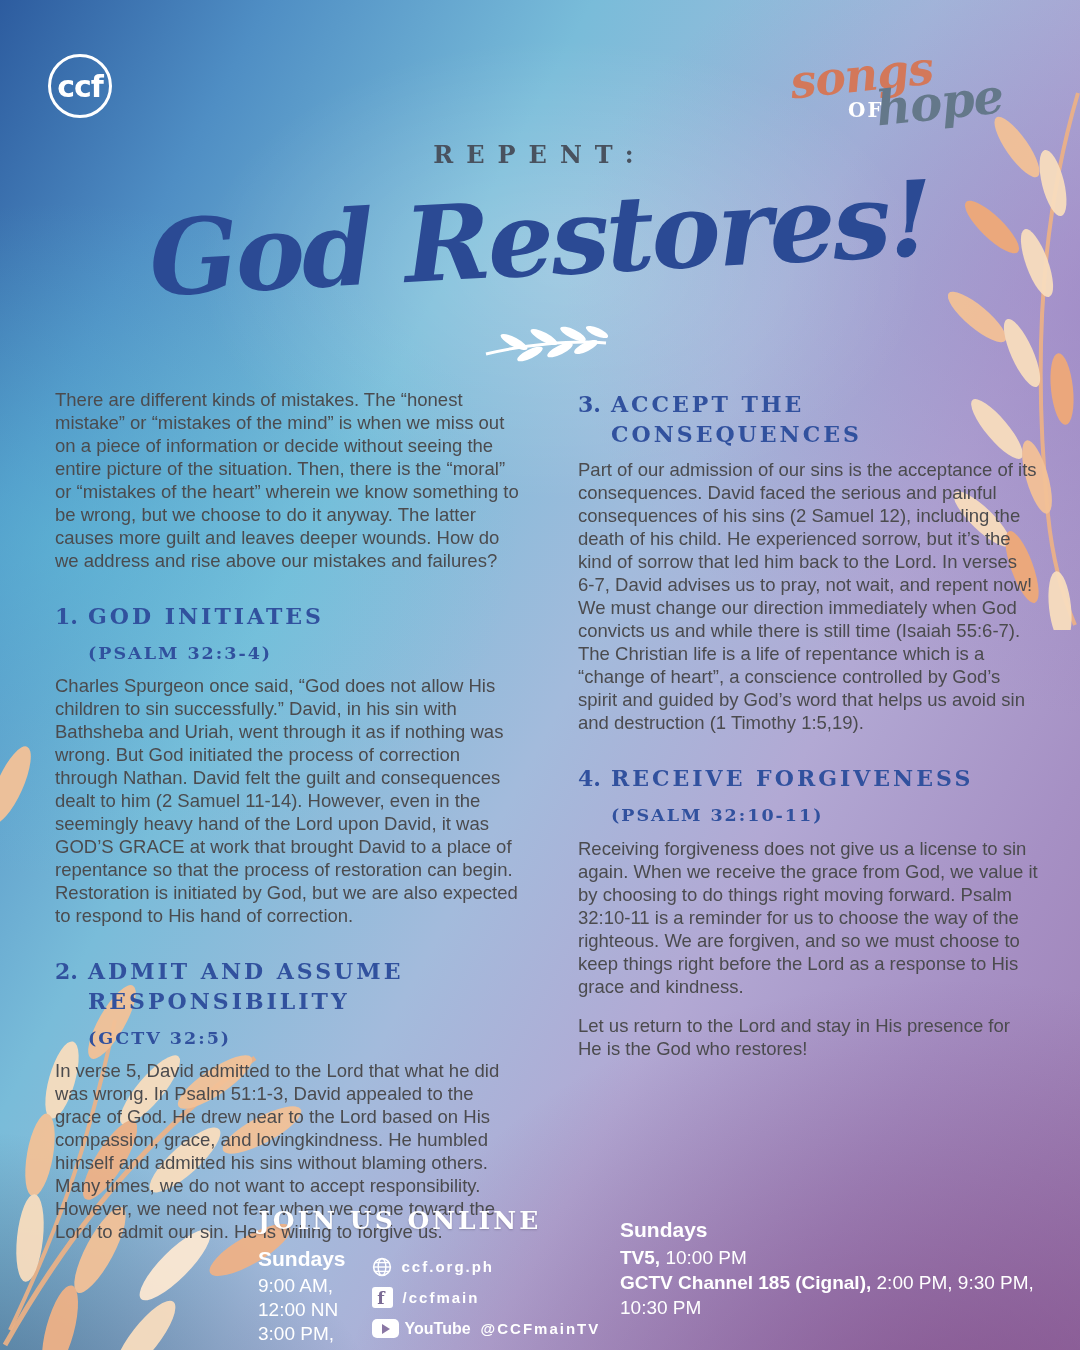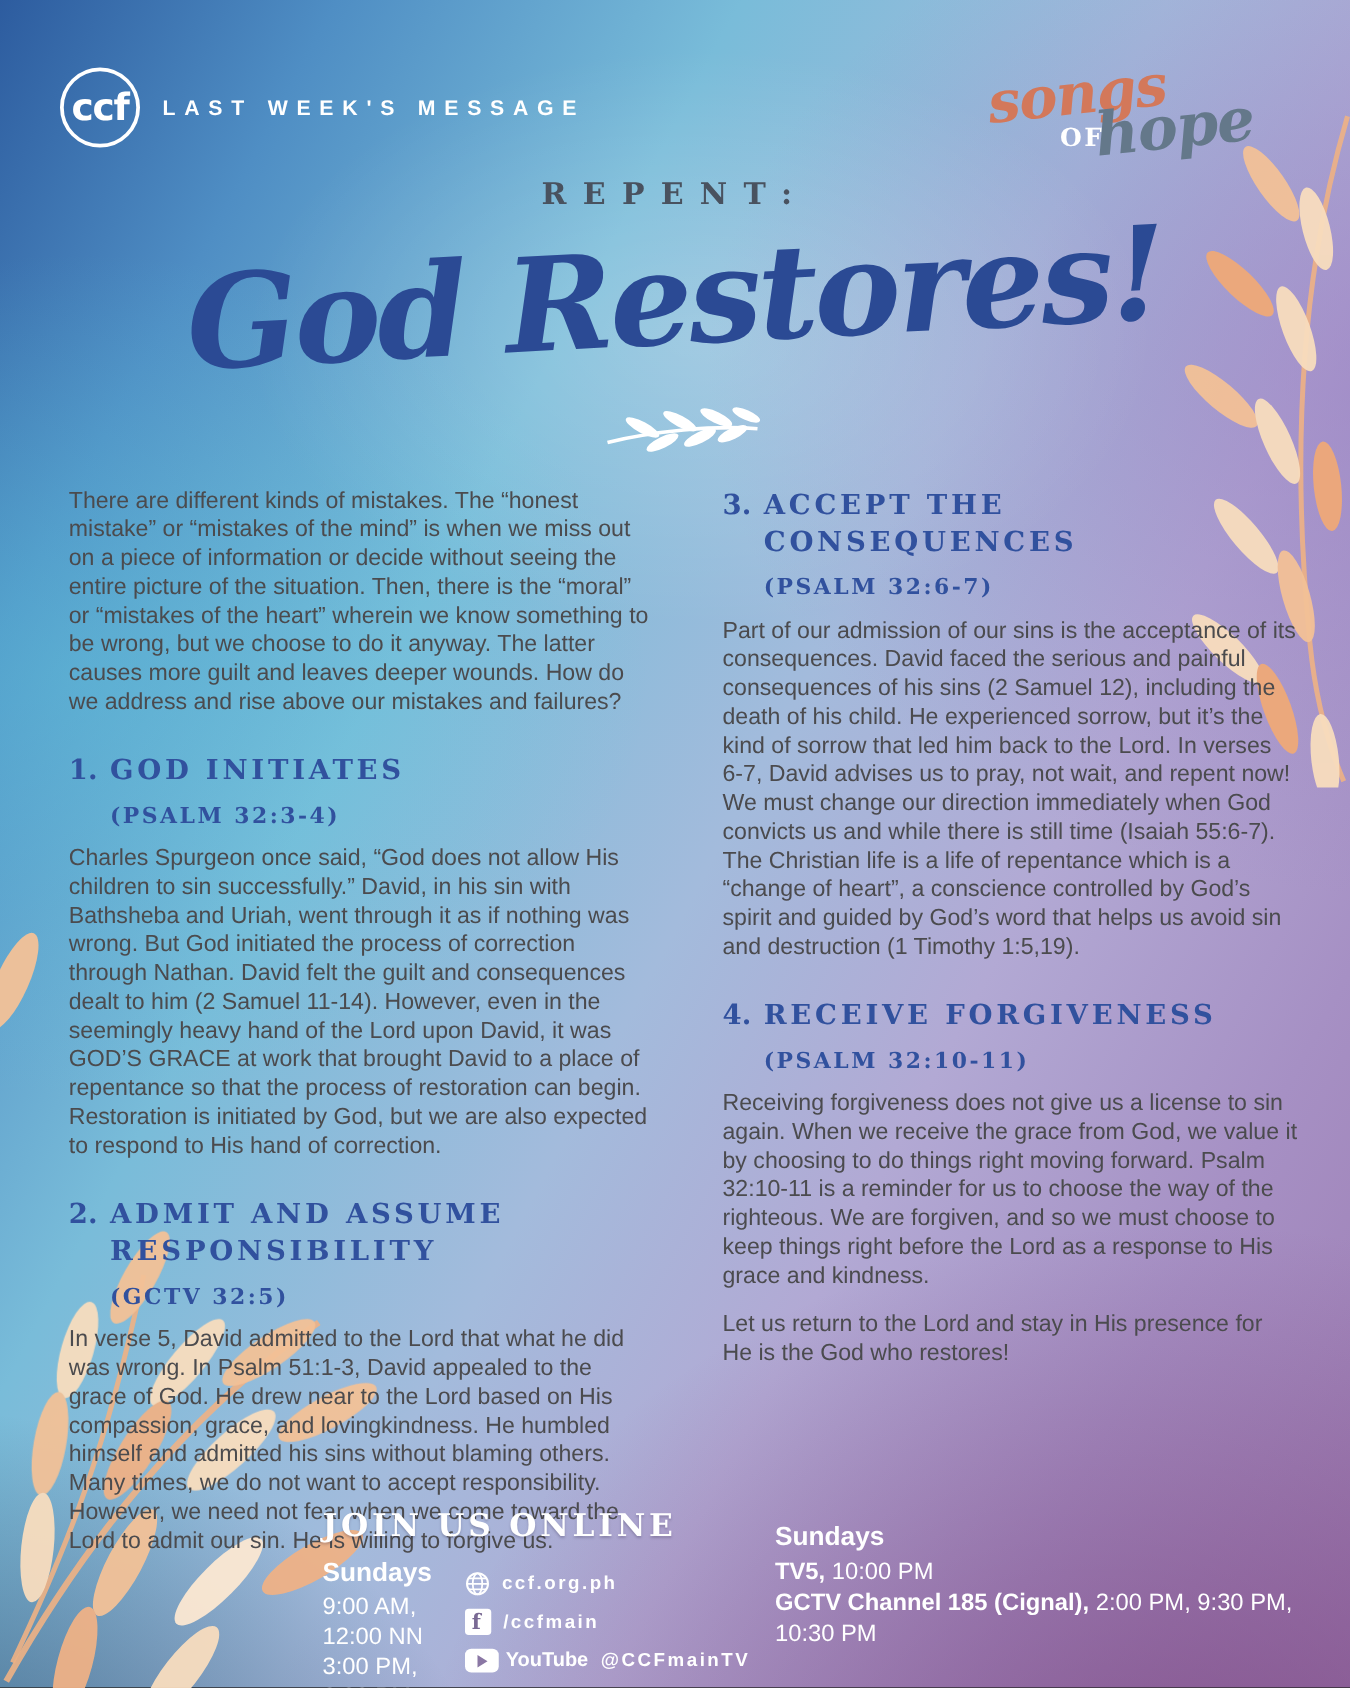--- a/index.html
+++ b/index.html
@@ -135,21 +135,20 @@
       <ellipse cx="175" cy="575" rx="14" ry="48" fill="#fce8d2" transform="rotate(45 175 575)"></ellipse>
       <ellipse cx="250" cy="560" rx="14" ry="46" fill="#efb286" transform="rotate(60 250 560)"></ellipse>
       <ellipse cx="60" cy="640" rx="14" ry="46" fill="#efb286" transform="rotate(15 60 640)"></ellipse>
       <ellipse cx="145" cy="648" rx="14" ry="46" fill="#f8ddbe" transform="rotate(38 145 648)"></ellipse>
     </g>
   </svg>
 
   <div class="logo">
     <span>ccf</span>
   </div>
-  <div class="kicker">LAST WEEK'S MESSAGE</div>
 
   <div class="brand">
     <span class="songs">songs</span>
     <span class="of">OF</span>
     <span class="hope">hope</span>
   </div>
 
   <div class="title-wrap">
     <div class="title-kicker">REPENT:</div>
     <div class="title-main">God Restores!</div>
@@ -201,21 +200,20 @@
 
   <div class="col col-right">
     <div class="sec" style="margin-top:0;">
       <div class="sec-head">
         <div class="sec-l1">
           <span class="sec-num">3.</span>
           <span>ACCEPT THE</span>
         </div>
         <div class="sec-l2">
           <span>CONSEQUENCES</span>
-          <span class="sec-psalm">(PSALM 32:6-7)</span>
         </div>
       </div>
       <p class="sec-body">Part of our admission of our sins is the acceptance of its consequences. David faced the serious and painful consequences of his sins (2 Samuel 12), including the death of his child. He experienced sorrow, but it’s the kind of sorrow that led him back to the Lord. In verses 6-7, David advises us to pray, not wait, and repent now! We must change our direction immediately when God convicts us and while there is still time (Isaiah 55:6-7). The Christian life is a life of repentance which is a “change of heart”, a conscience controlled by God’s spirit and guided by God’s word that helps us avoid sin and destruction (1 Timothy 1:5,19).</p>
     </div>
 
     <div class="sec">
       <div class="sec-head">
         <div class="sec-l1">
           <span class="sec-num">4.</span>
           <span>RECEIVE FORGIVENESS</span>

